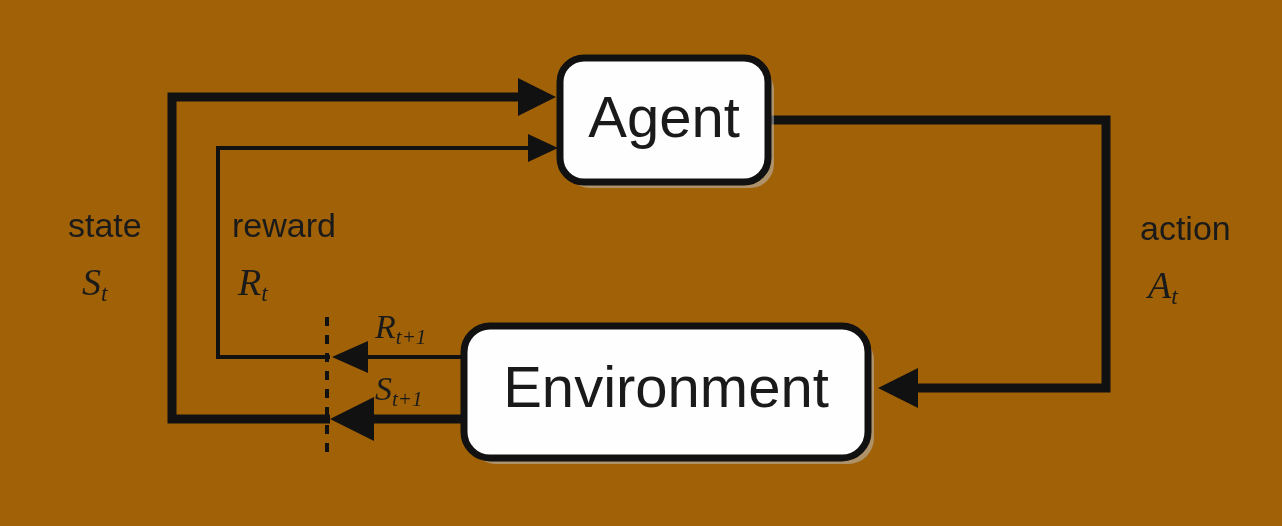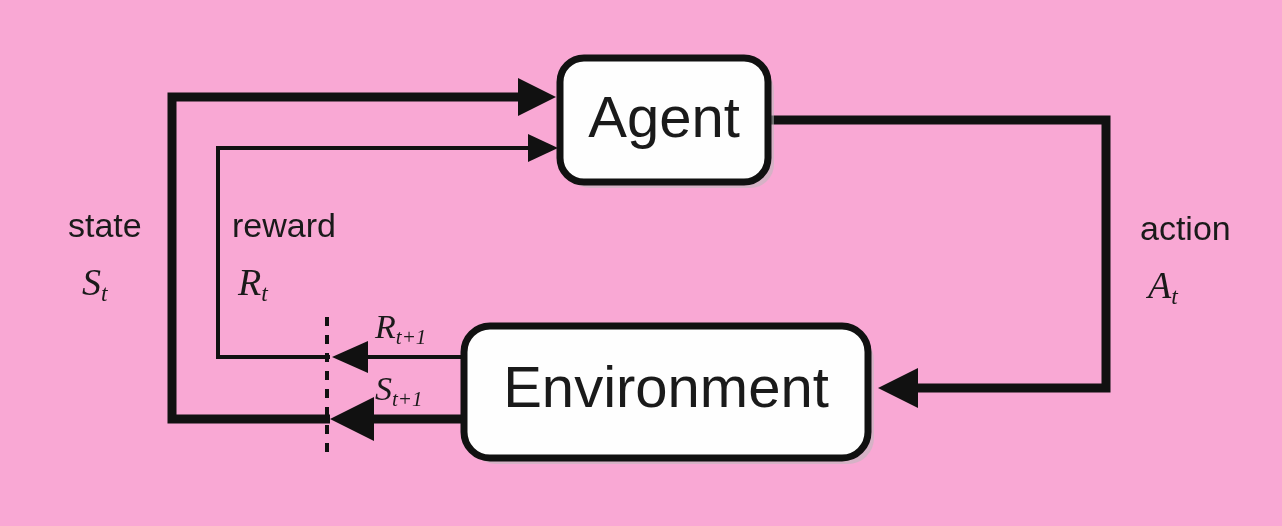--- a/index.html
+++ b/index.html
@@ -8,21 +8,21 @@
     padding: 0;
     background: #ffffff;
   }
   body {
     font-family: "Liberation Sans", sans-serif;
   }
   #canvas {
     position: relative;
     width: 1282px;
     height: 526px;
-    background: #f9a8d4;
+    background: #a16207;
     overflow: hidden;
   }
   #diagram-svg {
     position: absolute;
     left: 0;
     top: 0;
     width: 1282px;
     height: 526px;
     display: block;
   }

